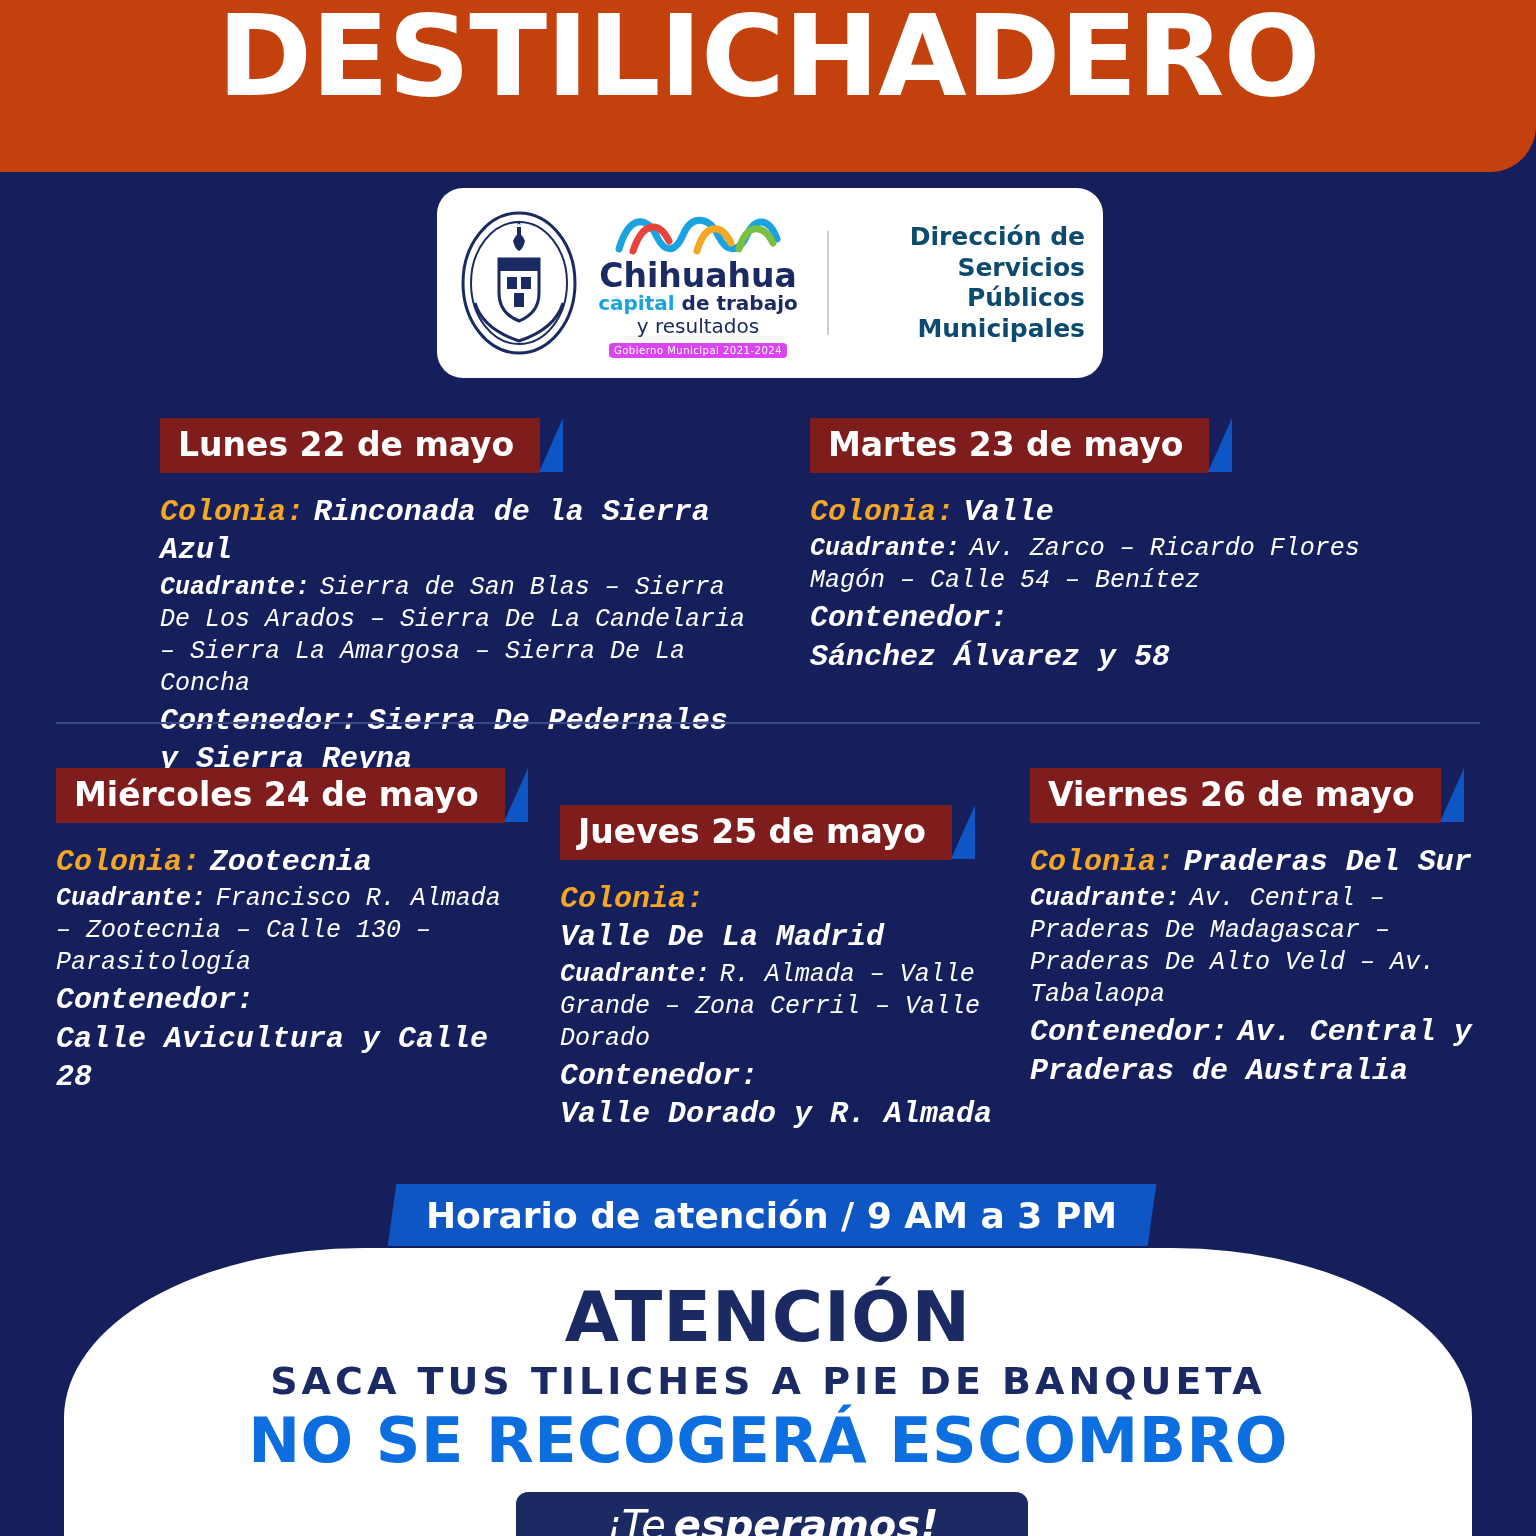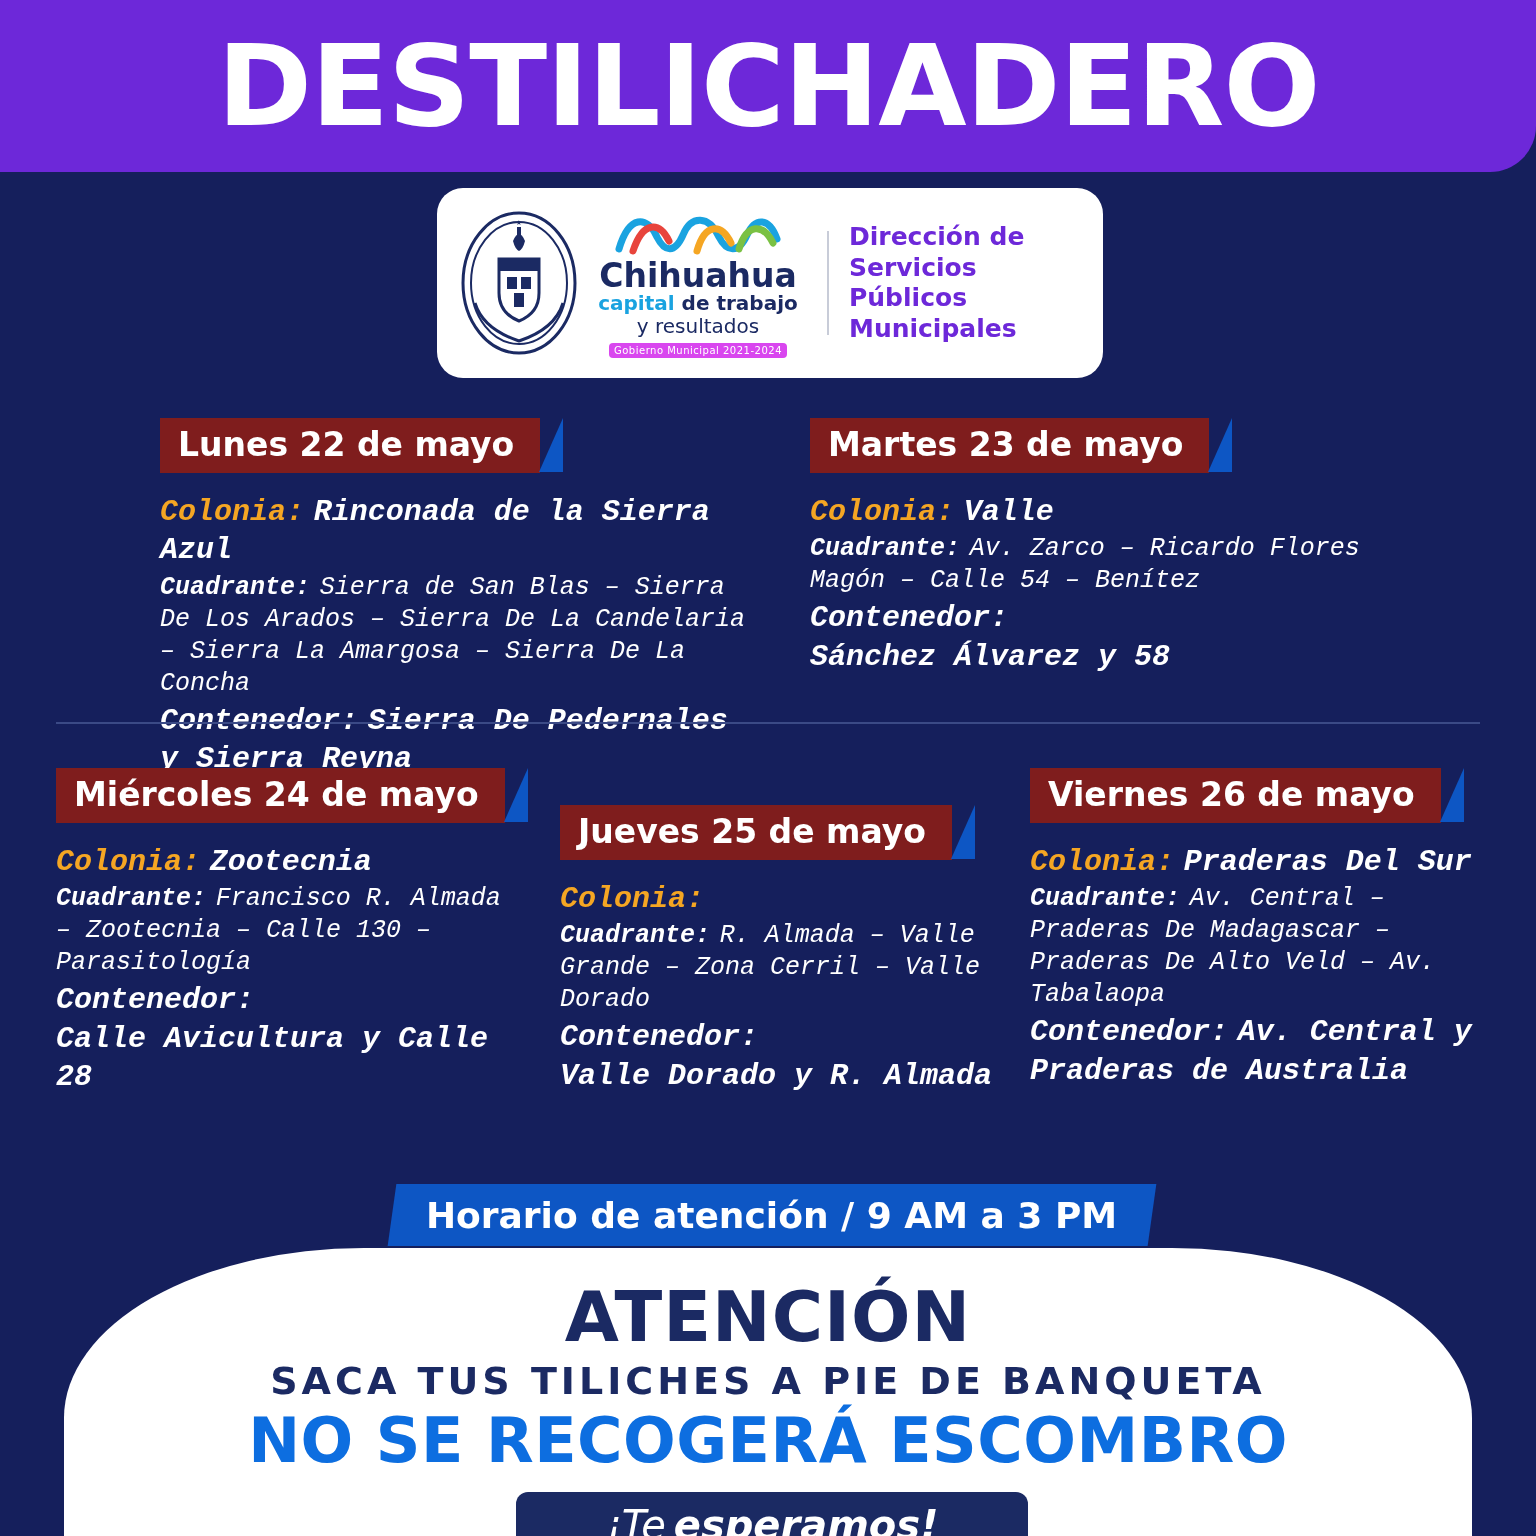--- a/index.html
+++ b/index.html
@@ -14,25 +14,24 @@
     overflow: hidden;
     position: relative;
   }
 
   
   .header-band {
     position: absolute;
     top: 0; left: 0;
     width: 1536px;
     height: 172px;
-    background: #6d28d9;
+    background: #c2410c;
     border-bottom-left-radius: 0;
     border-bottom-right-radius: 46px;
     display: flex;
-    align-items: center;
     justify-content: center;
   }
   .header-title {
     color: #ffffff;
     font-size: 112px;
     font-weight: bold;
     letter-spacing: -1px;
     line-height: 1;
     font-family: "DejaVu Sans", sans-serif;
     transform: scaleX(1.02);
@@ -101,23 +100,24 @@
   .divider-v {
     width: 2px;
     height: 104px;
     background: #c8ccd8;
     margin: 0 20px;
     flex: 0 0 auto;
   }
   .dept {
     font-size: 25px;
     font-weight: bold;
-    color: #6d28d9;
+    color: #0c4a6e;
     line-height: 1.22;
     font-family: "DejaVu Sans", sans-serif;
+    text-align: right;
   }
 
   
   .day-tag {
     display: inline-block;
     background: #7f1d1d;
     color: #ffffff;
     font-size: 33px;
     font-weight: bold;
     font-family: "DejaVu Sans", sans-serif;
@@ -343,21 +343,21 @@
   <div class="entry">
     <p class="line"><span class="lbl-colonia">Colonia:</span> <span class="val-colonia">Zootecnia</span></p>
     <p class="line"><span class="lbl-cuadrante">Cuadrante:</span> <span class="val-cuadrante">Francisco R. Almada – Zootecnia – Calle 130 – Parasitología</span></p>
     <p class="line"><span class="lbl-contenedor">Contenedor:</span><br><span class="val-contenedor">Calle Avicultura y Calle 28</span></p>
   </div>
 </div>
 
 <div id="day-thu">
   <div class="day-tag">Jueves 25 de mayo</div>
   <div class="entry">
-    <p class="line"><span class="lbl-colonia">Colonia:</span><br></p>
+    <p class="line"><span class="lbl-colonia">Colonia:</span><br><span class="val-colonia">Valle De La Madrid</span></p>
     <p class="line"><span class="lbl-cuadrante">Cuadrante:</span> <span class="val-cuadrante">R. Almada – Valle Grande – Zona Cerril – Valle Dorado</span></p>
     <p class="line"><span class="lbl-contenedor">Contenedor:</span><br><span class="val-contenedor">Valle Dorado y R. Almada</span></p>
   </div>
 </div>
 
 <div id="day-fri">
   <div class="day-tag">Viernes 26 de mayo</div>
   <div class="entry">
     <p class="line"><span class="lbl-colonia">Colonia:</span> <span class="val-colonia">Praderas Del Sur</span></p>
     <p class="line"><span class="lbl-cuadrante">Cuadrante:</span> <span class="val-cuadrante">Av. Central – Praderas De Madagascar – Praderas De Alto Veld – Av. Tabalaopa</span></p>

